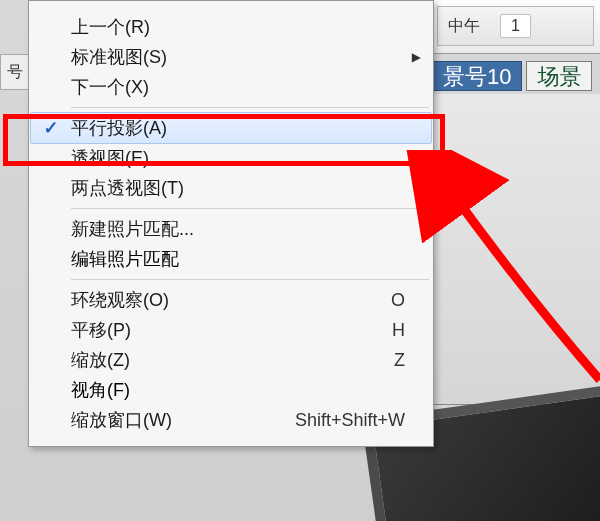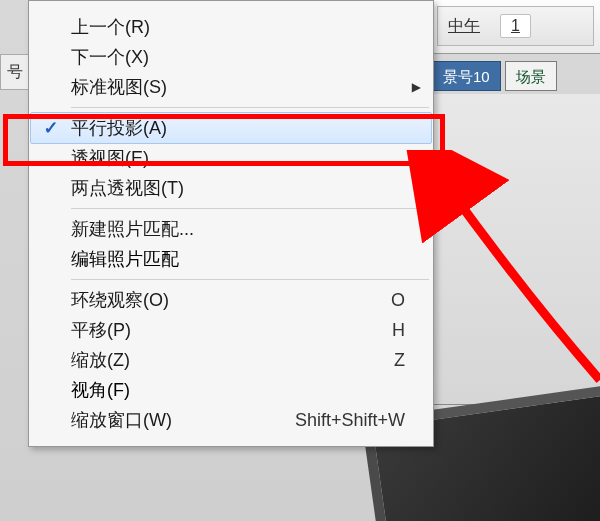--- a/index.html
+++ b/index.html
@@ -36,21 +36,20 @@
     right: 6px;
     height: 40px;
     border: 1px solid #b7b7b7;
     background: linear-gradient(#f4f4f4, #e4e4e4);
     display: flex;
     align-items: center;
     gap: 20px;
     padding: 0 10px;
     font-size: 16px;
     color: #333;
-    text-decoration: underline;
   }
   .top-time {
     border: 1px solid #c0c0c0;
     padding: 2px 10px;
     background: #fff;
     border-radius: 2px;
   }
   
   .tabs-row {
     position: absolute;
@@ -59,21 +58,21 @@
     height: 36px;
     width: 170px;
     display: flex;
     align-items: center;
     padding-left: 2px;
   }
   .tab {
     height: 30px;
     line-height: 30px;
     padding: 0 10px;
-    font-size: 15px;
+    font-size: 22px;
     border: 1px solid #2a4f7a;
     background: #3f6ea5;
     color: #fff;
     margin-right: 4px;
     white-space: nowrap;
   }
   .tab.light {
     background: #f2f2f2;
     color: #14532d;
     border-color: #7a7a7a;
@@ -223,26 +222,26 @@
 
   <div class="left-frag">号</div>
 
   <div class="menu">
     <div class="menu-item">
       <span class="gutter"></span>
       <span class="label">上一个(R)</span>
     </div>
     <div class="menu-item">
       <span class="gutter"></span>
-      <span class="label">下一个(X)</span>
-    </div>
-    <div class="menu-item">
-      <span class="gutter"></span>
       <span class="label">标准视图(S)</span>
       <span class="arrow">▶</span>
+    </div>
+    <div class="menu-item">
+      <span class="gutter"></span>
+      <span class="label">下一个(X)</span>
     </div>
 
     <div class="menu-sep"></div>
 
     <div class="menu-item highlight">
       <span class="gutter">
           <span class="check">✓</span>
         </span>
       <span class="label">平行投影(A)</span>
     </div>

